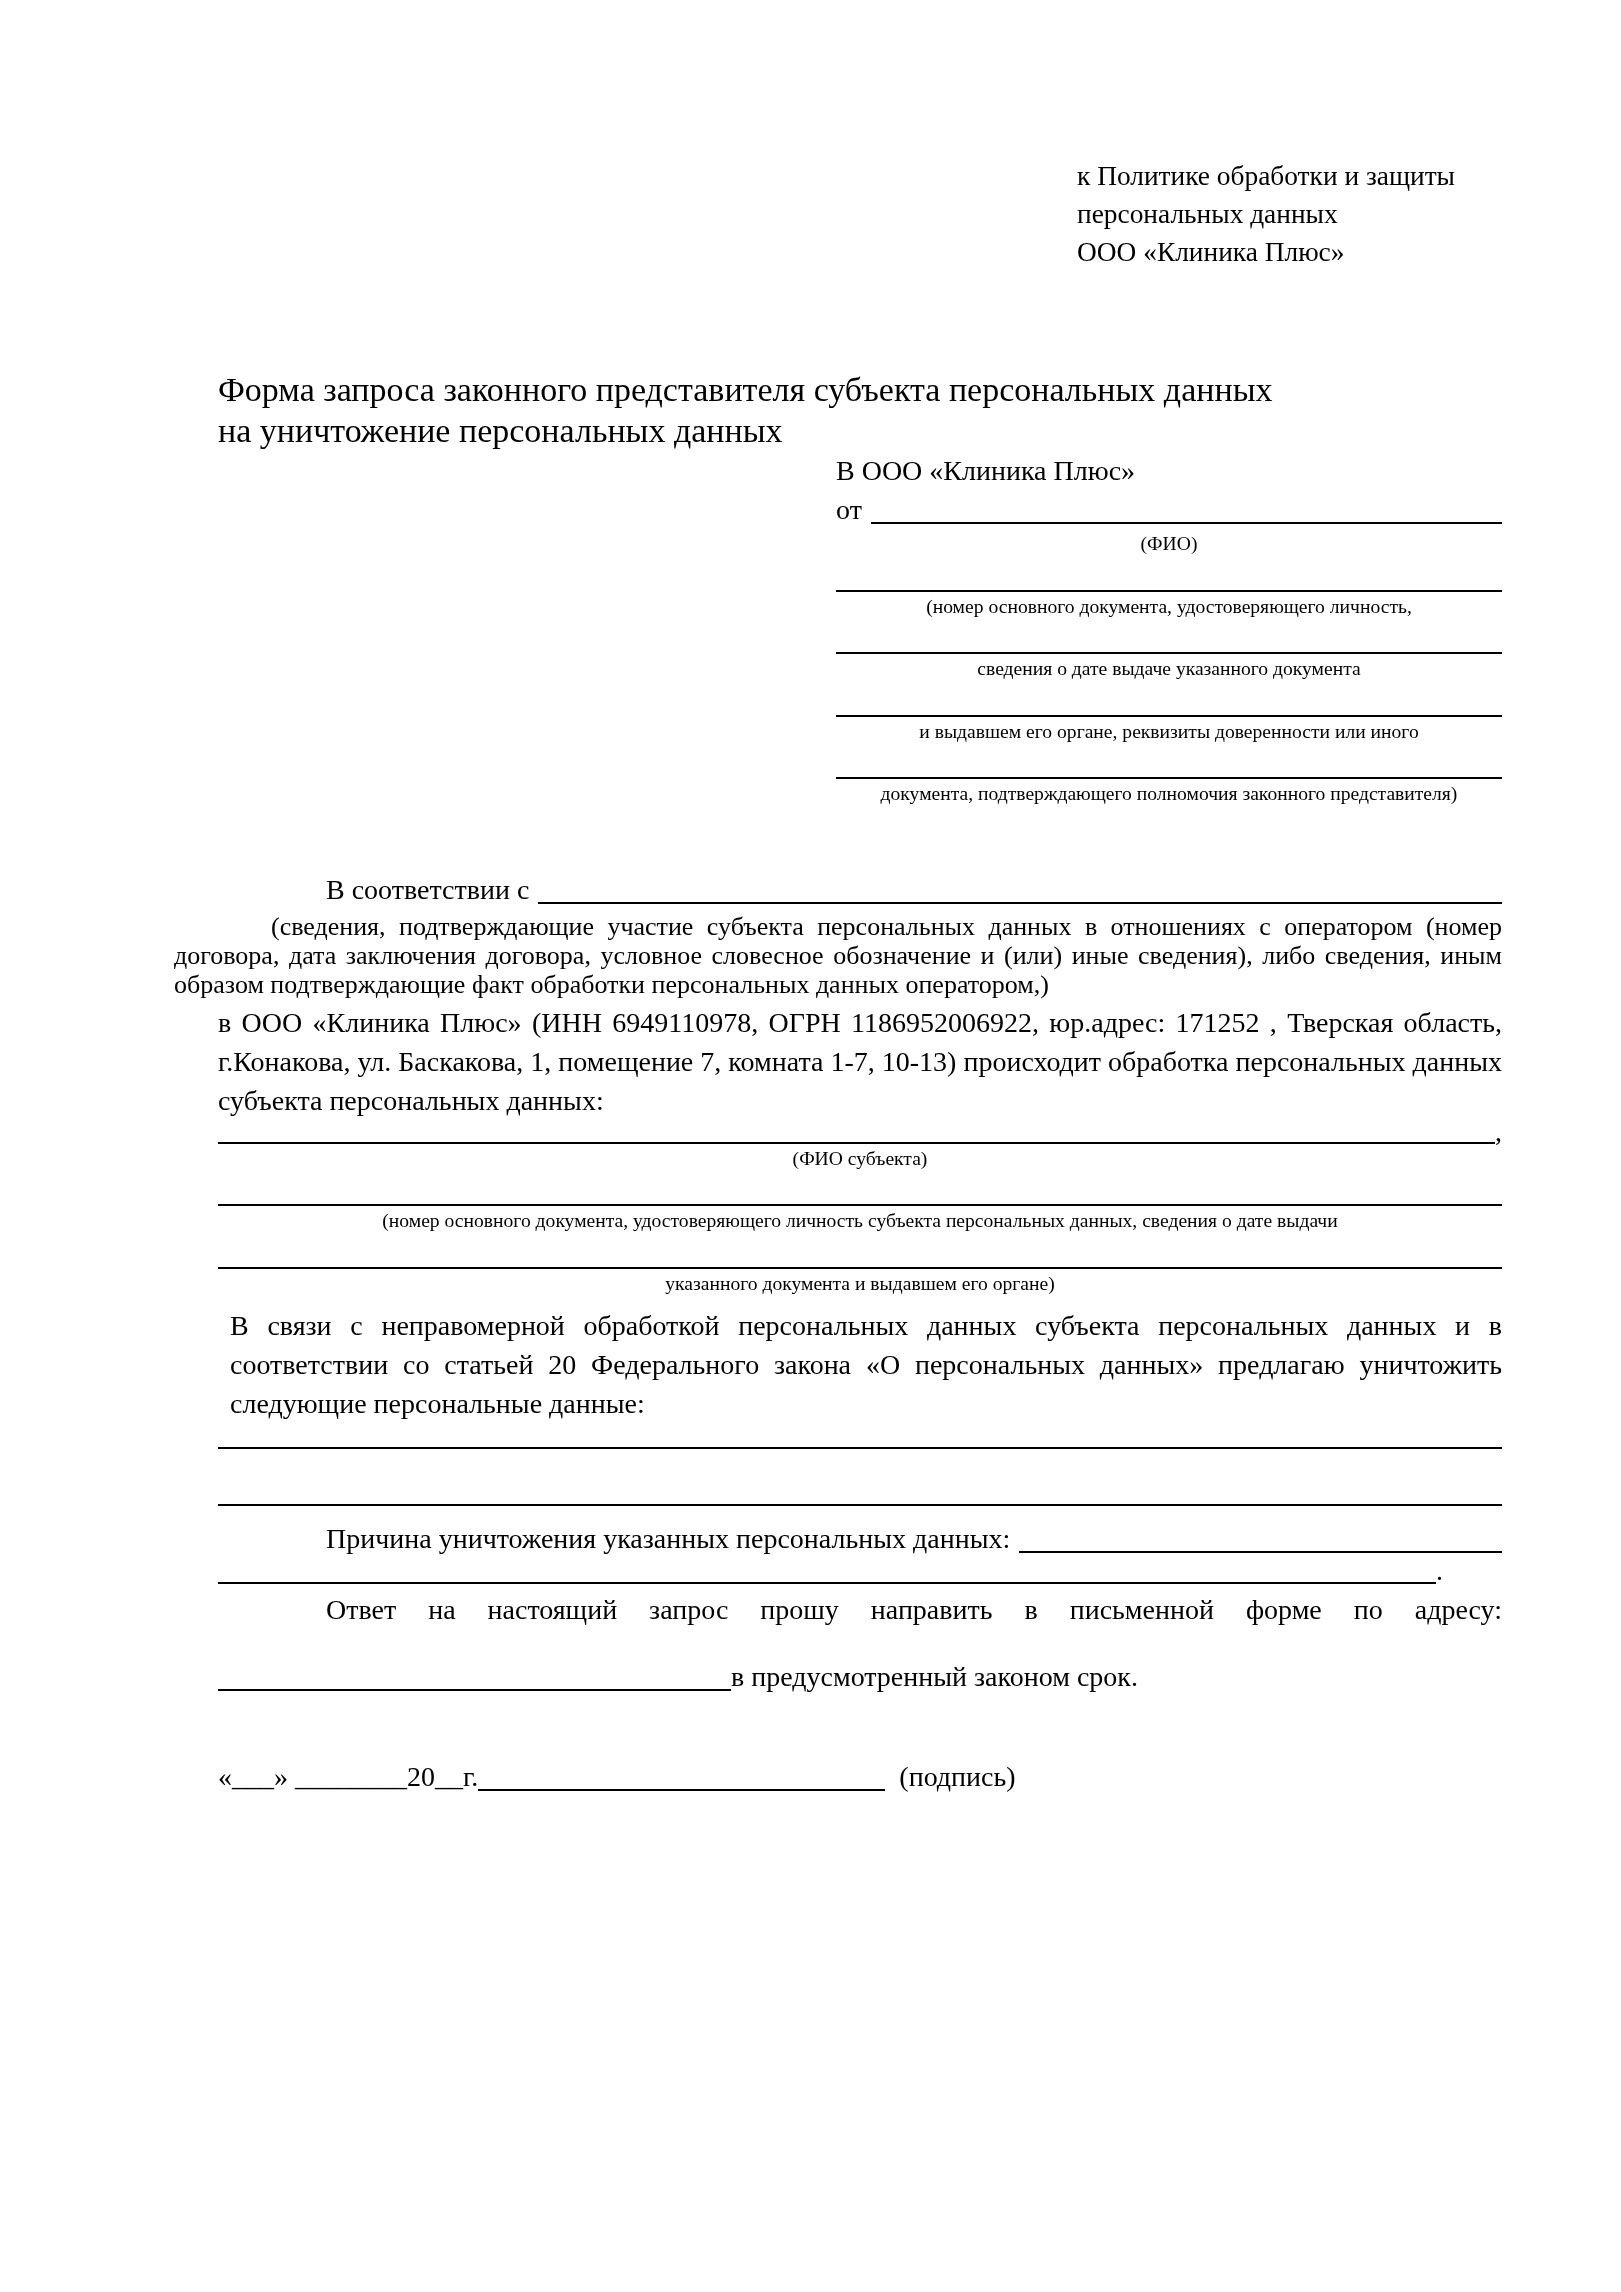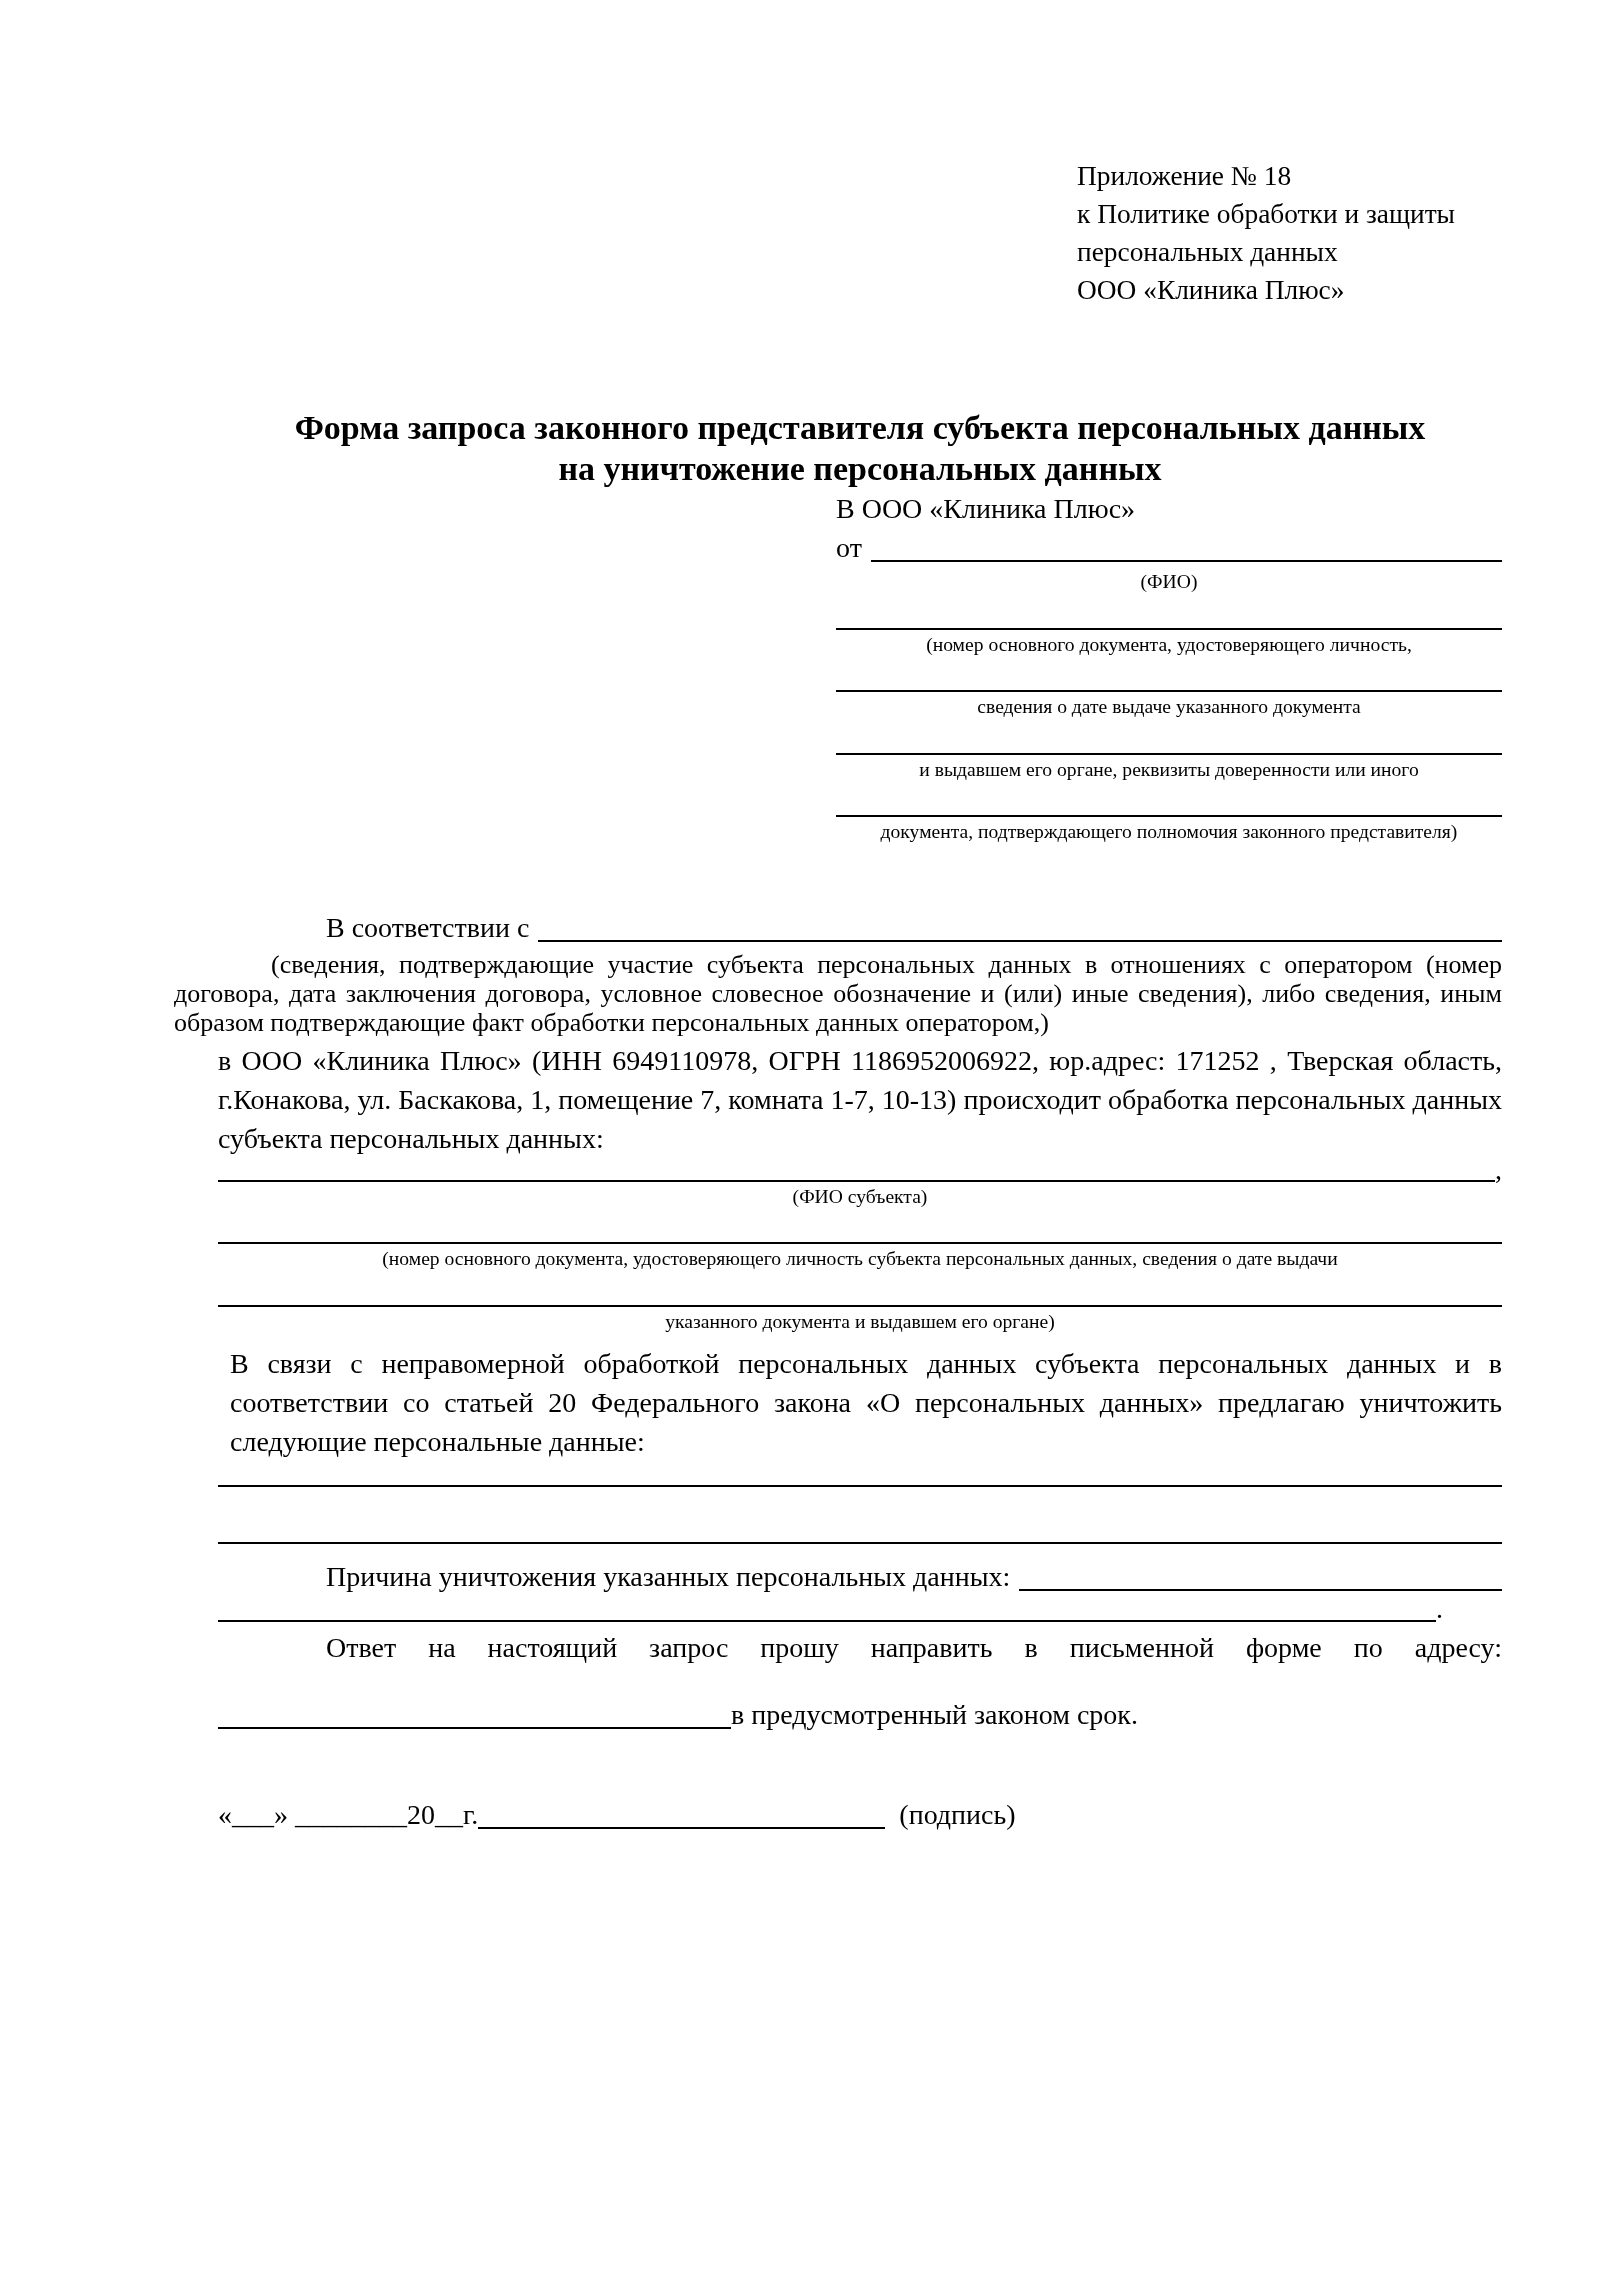--- a/index.html
+++ b/index.html
@@ -24,22 +24,22 @@
   .appendix {
     margin-top: 157px;
     margin-left: 859px;
     font-size: 27.4px;
     line-height: 38px;
   }
 
   
   .title {
     margin-top: 98px;
-    text-align: center;
-    font-weight: bold;
+    text-align: left;
+    font-weight: normal;
     font-size: 34px;
     line-height: 41px;
   }
 
   
   .addressee {
     margin-left: 618px;
     width: 666px;
     font-size: 28px;
     line-height: 39px;
@@ -116,21 +116,20 @@
     margin-bottom: 4.9px;
   }
 </style>
 </head>
 <body>
 
 <div class="page">
   <div class="content">
 
     <div class="appendix">
-      <div>Приложение № 18</div>
       <div>к Политике обработки и защиты</div>
       <div>персональных данных</div>
       <div>ООО «Клиника Плюс»</div>
     </div>
 
     <div class="title">
       <div>Форма запроса законного представителя субъекта персональных данных</div>
       <div>на уничтожение персональных данных</div>
     </div>
 

